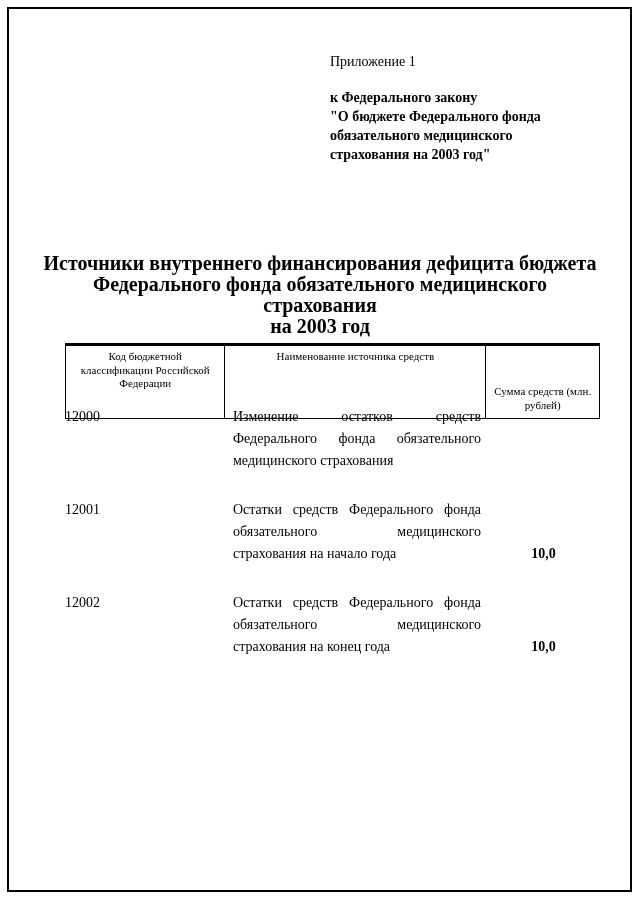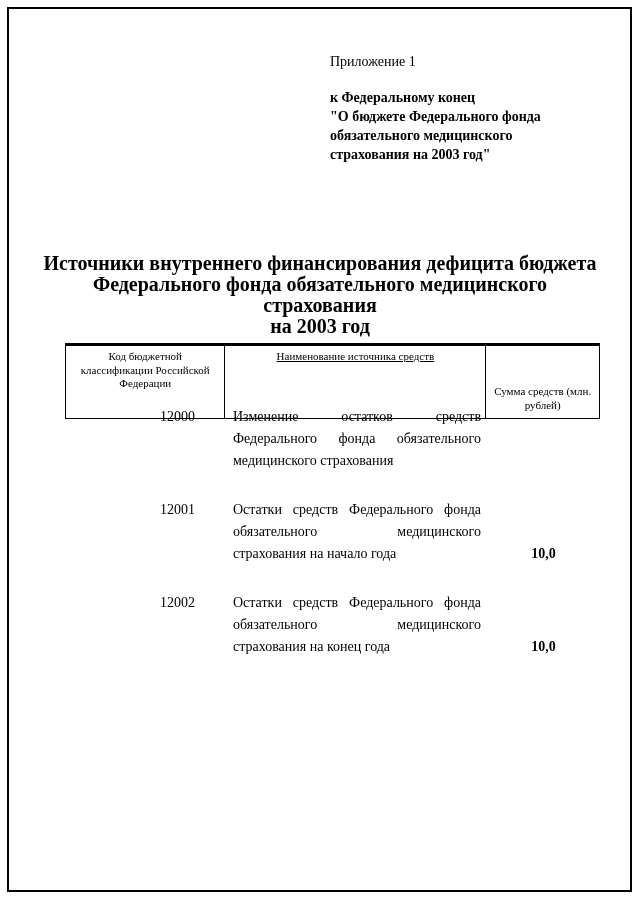--- a/index.html
+++ b/index.html
@@ -70,42 +70,41 @@
     padding: 4px 6px 6px 6px;
   }
   .th-code {
     width: 160px;
     border-right: 1px solid #000;
   }
   .th-name {
     width: 262px;
     border-right: 1px solid #000;
     padding-bottom: 37px;
-    text-decoration: underline;
   }
   .th-sum {
     width: 113px;
     margin-top: 35px;
   }
   .table-body {
     position: absolute;
     top: 406px;
     left: 65px;
     width: 535px;
   }
   .t-row {
     display: flex;
     margin-bottom: 27px;
     font-size: 14px;
     line-height: 22px;
   }
   .td-code {
     width: 160px;
     box-sizing: border-box;
-    text-align: right;
+    text-align: left;
     padding-right: 30px;
   }
   .td-name {
     width: 262px;
     box-sizing: border-box;
     padding-left: 8px;
     padding-right: 6px;
     text-align: justify;
   }
   .td-sum {
@@ -117,21 +116,21 @@
   }
 </style>
 </head>
 <body>
 
 <div class="page-frame"></div>
 
 <div class="appendix-block">
   <div class="appendix-line">Приложение 1</div>
   <div class="law-ref">
-    <div>к Федеральному конец</div>
+    <div>к Федерального закону</div>
     <div>"О бюджете Федерального фонда</div>
     <div>обязательного медицинского</div>
     <div>страхования на 2003 год"</div>
   </div>
 </div>
 
 <div class="doc-title">
   <div>Источники внутреннего финансирования дефицита бюджета</div>
   <div>Федерального фонда обязательного медицинского страхования</div>
   <div>на 2003 год</div>

